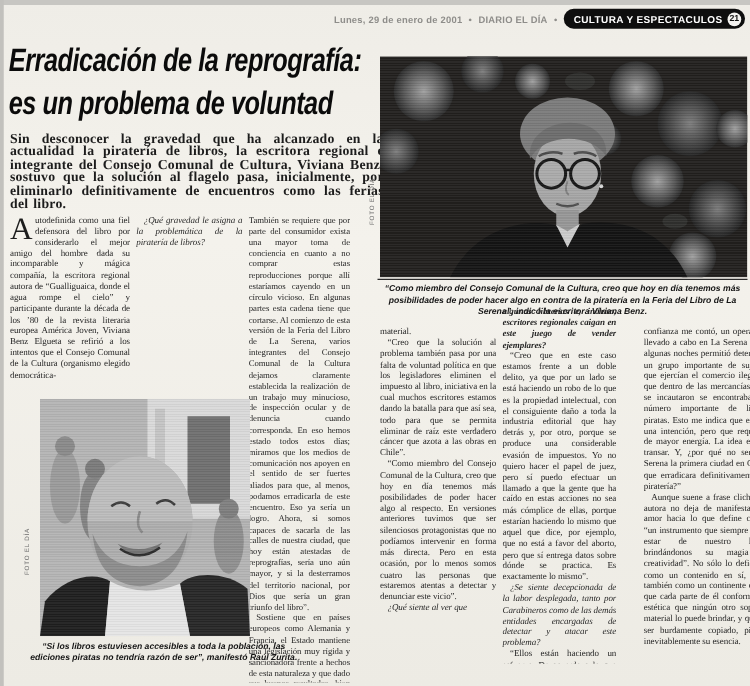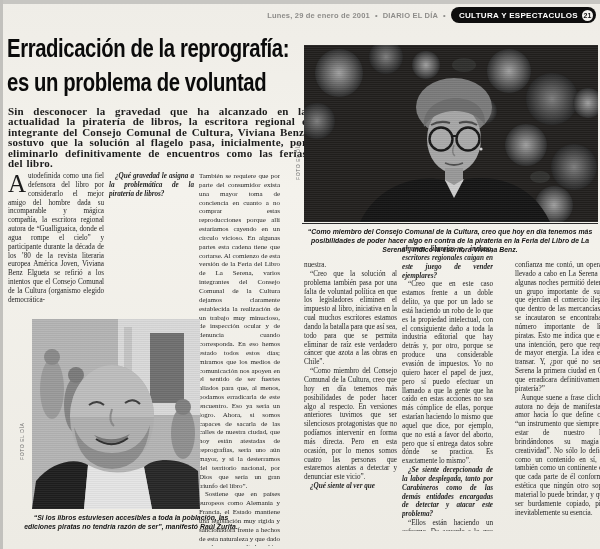--- a/index.html
+++ b/index.html
@@ -14,35 +14,35 @@
             font-family:"Liberation Sans",sans-serif;}
   .mh-grey{font-size:7.5px;color:#8e8d8a;font-weight:bold;letter-spacing:.2px;}
   .section-bar{display:flex;align-items:center;gap:4px;background:#0e0e0e;color:#fff;
                padding:2px 3px 2px 8px;border-radius:9px;height:12px;}
   .section-title{font-size:8px;font-weight:bold;letter-spacing:.3px;white-space:nowrap;}
   .page-circle{width:11px;height:11px;border-radius:50%;background:#f4f3f0;color:#111;
                font-size:7px;font-weight:bold;display:flex;align-items:center;justify-content:center;}
 
   
   .headline{position:absolute;left:7px;top:31px;margin:0;font-family:"Liberation Sans",sans-serif;
-            font-weight:bold;color:#0b0b0b;}
+            font-weight:bold;color:#0b0b0b;font-style:italic;}
   .hl-line{display:block;white-space:nowrap;font-size:26px;line-height:34px;
            letter-spacing:-0.5px;transform:scaleX(0.78);transform-origin:0 50%;}
 
   
   .lede{position:absolute;left:8px;top:106px;width:299px;margin:0;
         font-weight:bold;font-size:11px;line-height:10.4px;text-align:justify;
         letter-spacing:.2px;word-spacing:1px;color:#1c1c1c;}
 
   
   .col{position:absolute;overflow:hidden;font-size:7.2px;line-height:8.85px;
        text-align:justify;letter-spacing:-0.05px;color:#272727;}
   .col p{margin:0;}
   .col p.ind{text-indent:6px;}
-  .col p.q{font-weight:bold;font-style:italic;text-indent:6px;}
+  .col p.q{font-weight:normal;font-style:italic;text-indent:6px;}
   .col p.qcont{font-weight:bold;font-style:italic;}
   .col1{left:8px;top:172px;width:96px;height:146px;}
   .col2{left:109px;top:172px;width:85px;height:146px;}
   .col3{left:199px;top:172px;width:81px;height:374px;font-size:7px;}
   .col4{left:304px;top:261px;width:93px;height:286px;}
   .col5{left:402px;top:245px;width:91px;height:286px;}
   .col6{left:515px;top:261px;width:98px;height:286px;}
   .dropcap{float:left;font-size:25px;line-height:21px;padding:1px 2px 0 0;font-weight:normal;
            font-family:"Liberation Serif",serif;color:#1d1d1d;}
 
@@ -149,21 +149,21 @@
   <div class="col col2">
     <p class="q">¿Qué gravedad le asigna a la problemática de la piratería de libros?</p>
   </div>
 
   <div class="col col3">
     <p>También se requiere que por parte del consumidor exista una mayor toma de conciencia en cuanto a no comprar estas reproducciones porque allí estaríamos cayendo en un círculo vicioso. En algunas partes esta cadena tiene que cortarse. Al comienzo de esta versión de la Feria del Libro de La Serena, varios integrantes del Consejo Comunal de la Cultura dejamos claramente establecida la realización de un trabajo muy minucioso, de inspección ocular y de denuncia cuando corresponda. En eso hemos estado todos estos días; miramos que los medios de comunicación nos apoyen en el sentido de ser fuertes aliados para que, al menos, podamos erradicarla de este encuentro. Eso ya sería un logro. Ahora, si somos capaces de sacarla de las calles de nuestra ciudad, que hoy están atestadas de reprografías, sería uno aún mayor, y si la desterramos del territorio nacional, por Dios que sería un gran triunfo del libro”.</p>
     <p class="ind">Sostiene que en países europeos como Alemania y Francia, el Estado mantiene una legislación muy rígida y sancionadora frente a hechos de esta naturaleza y que dado sus buenos resultados, bien podría ser adoptada en naciones subdesarrolladas como la</p>
   </div>
 
   <div class="col col4">
-    <p>nuestra.</p>
+    <p>material.</p>
     <p class="ind">“Creo que la solución al problema también pasa por una falta de voluntad política en que los legisladores eliminen el impuesto al libro, iniciativa en la cual muchos escritores estamos dando la batalla para que así sea, todo para que se permita eliminar de raíz este verdadero cáncer que azota a las obras en Chile”.</p>
     <p class="ind">“Como miembro del Consejo Comunal de la Cultura, creo que hoy en día tenemos más posibilidades de poder hacer algo al respecto. En versiones anteriores tuvimos que ser silenciosos protagonistas que no podíamos intervenir en forma más directa. Pero en esta ocasión, por lo menos somos cuatro las personas que estaremos atentas a detectar y denunciar este vicio”.</p>
     <p class="q">¿Qué siente al ver que</p>
   </div>
 
   <div class="col col5">
     <p class="qcont">algunas librerías e, incluso, escritores regionales caigan en este juego de vender ejemplares?</p>
     <p class="ind">“Creo que en este caso estamos frente a un doble delito, ya que por un lado se está haciendo un robo de lo que es la propiedad intelectual, con el consiguiente daño a toda la industria editorial que hay detrás y, por otro, porque se produce una considerable evasión de impuestos. Yo no quiero hacer el papel de juez, pero sí puedo efectuar un llamado a que la gente que ha caído en estas acciones no sea más cómplice de ellas, porque estarían haciendo lo mismo que aquel que dice, por ejemplo, que no está a favor del aborto, pero que sí entrega datos sobre dónde se practica. Es exactamente lo mismo”.</p>
     <p class="q">¿Se siente decepcionada de la labor desplegada, tanto por Carabineros como de las demás entidades encargadas de detectar y atacar este problema?</p>
     <p class="ind">“Ellos están haciendo un esfuerzo. De acuerdo a lo que una persona de mi</p>

